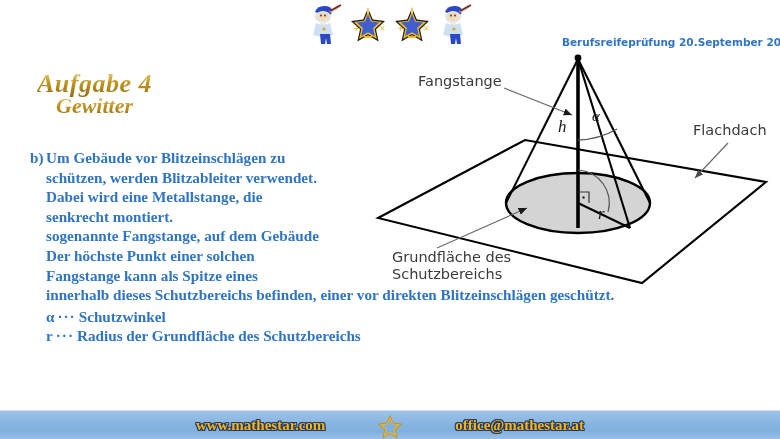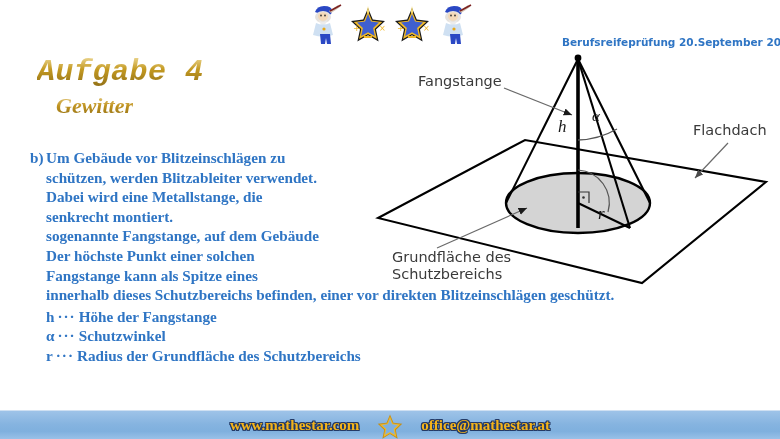--- a/index.html
+++ b/index.html
@@ -49,31 +49,30 @@
     font-size: 10.5px;
     font-weight: bold;
     color: #2f75c4;
     white-space: nowrap;
   }
 
   
   #title-main {
     position: absolute;
     left: 37px;
-    top: 55px;
-    font-size: 30px;
+    top: 69px;
+    font-size: 26px;
     font-style: italic;
     font-weight: bold;
     color: #c9a227;
     background: linear-gradient(180deg,#f2e0a3 0%,#c49a22 42%,#8a6a14 100%);
     -webkit-background-clip: text;
     background-clip: text;
     -webkit-text-fill-color: transparent;
     letter-spacing: .5px;
-    font-family: Liberation Mono, monospace;
   }
   #title-sub {
     position: absolute;
     left: 56px;
     top: 93px;
     font-size: 22px;
     font-style: italic;
     font-weight: bold;
     color: #c9a227;
     background: linear-gradient(180deg,#efdca0 0%,#c09320 50%,#8a6a14 100%);
@@ -126,21 +125,21 @@
     position: absolute;
     left: 0;
     top: 410px;
     width: 780px;
     height: 29px;
     background: linear-gradient(180deg,#9ec3e8 0%,#86b4e0 45%,#7fb0de 70%,#9cc3e9 100%);
     border-top: 1px solid #cfe0f2;
     display: flex;
     align-items: center;
     justify-content: center;
-    gap: 16px;
+    gap: 50px;
     overflow: hidden;
   }
   .foot-text {
     font-family: "Liberation Serif", serif;
     font-weight: bold;
     font-size: 15px;
     color: #f4b41a;
     text-shadow:
       -1px 0 #243a66, 1px 0 #243a66, 0 -1px #243a66, 0 1px #243a66,
       -1px -1px #243a66, 1px -1px #243a66, -1px 1px #243a66, 1px 1px #243a66;
@@ -217,23 +216,20 @@
         <div class="narrow">Um Gebäude vor Blitzeinschlägen zu</div>
         <div class="narrow">schützen, werden Blitzableiter verwendet.</div>
         <div class="narrow">Dabei wird eine Metallstange, die</div>
         <div class="narrow">senkrecht montiert.</div>
         <div class="narrow">sogenannte Fangstange, auf dem Gebäude</div>
         <div class="narrow">Der höchste Punkt einer solchen</div>
         <div class="narrow">Fangstange kann als Spitze eines</div>
         <div>innerhalb dieses Schutzbereichs befinden, einer vor direkten Blitzeinschlägen geschützt.</div>
         <div class="defs">
           <div class="defline">
-            <span>h</span><span class="dots">···</span><span>Höhe der Fangstange</span>
-          </div>
-          <div class="defline">
             <span>α</span><span class="dots">···</span><span>Schutzwinkel</span>
           </div>
           <div class="defline">
             <span>r</span><span class="dots">···</span><span>Radius der Grundfläche des Schutzbereichs</span>
           </div>
         </div>
       </div>
     </div>
   </div>
 

